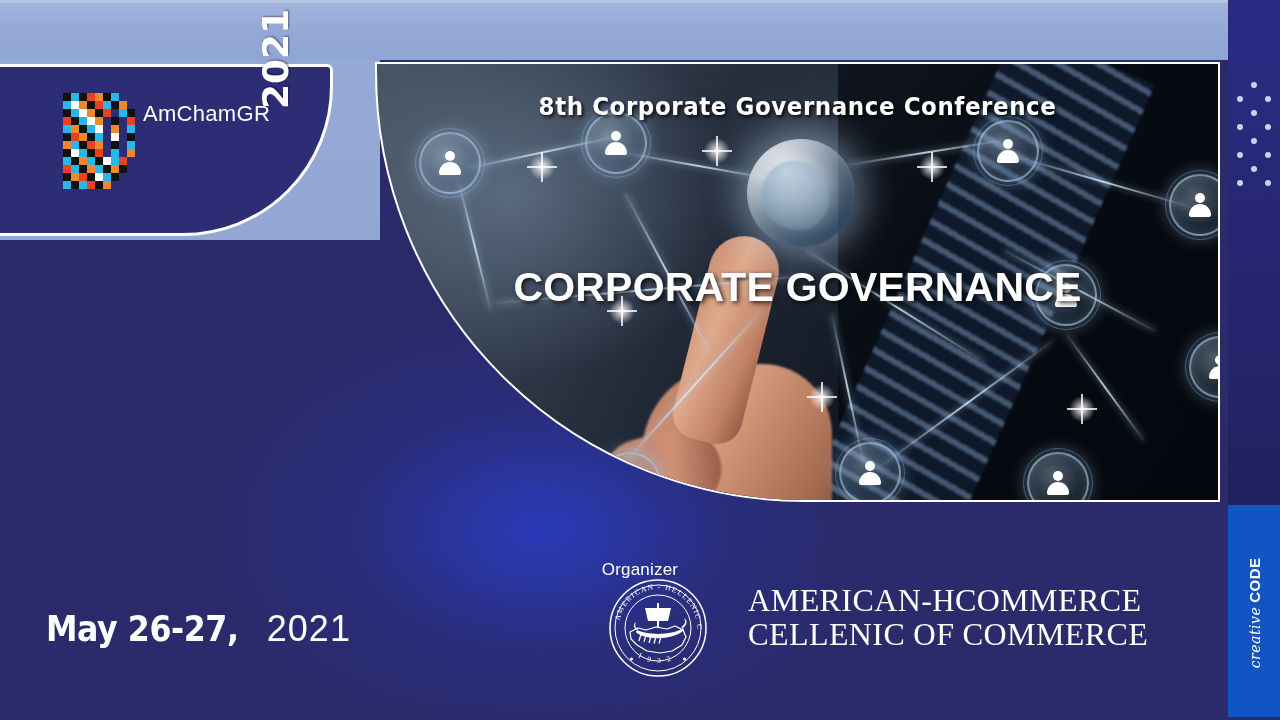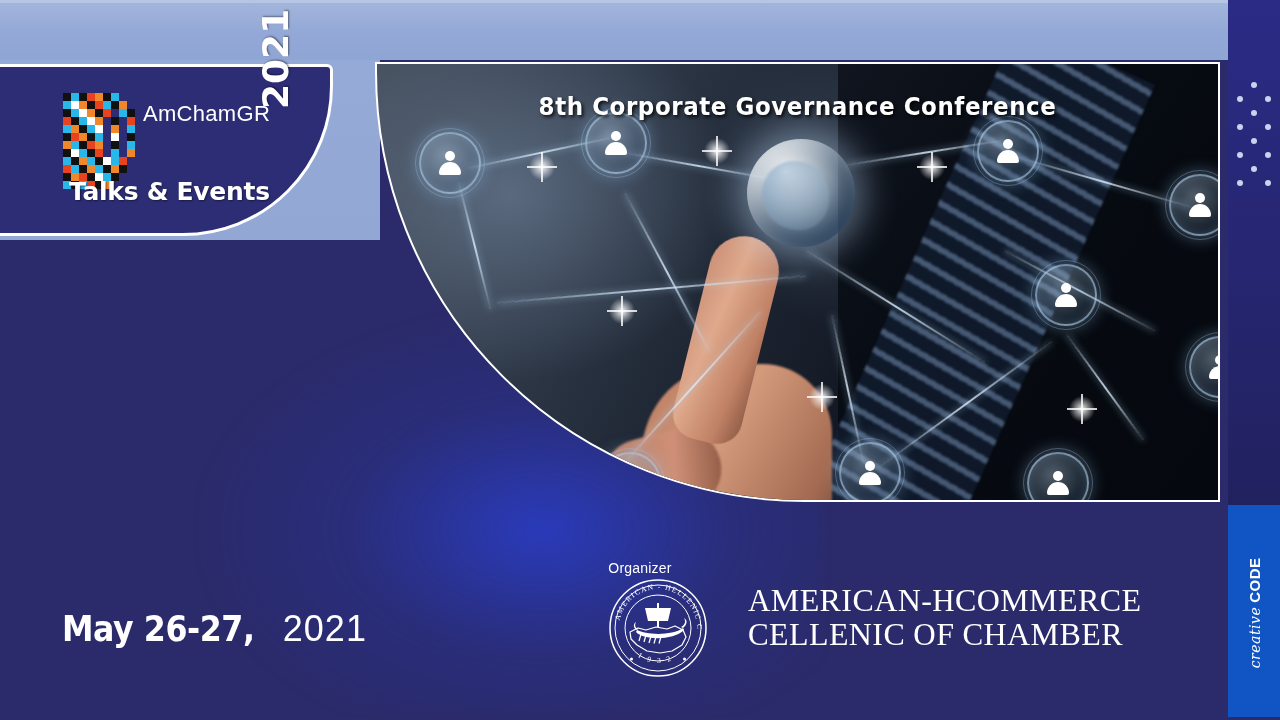--- a/index.html
+++ b/index.html
@@ -209,38 +209,38 @@
     white-space:nowrap;color:#ffffff;font-size:15px;
   }
   .code-text .cw{
     font-family:"DejaVu Serif",serif;font-style:italic;font-size:14px;
     letter-spacing:.5px;
   }
   .code-text .cb{font-weight:bold;letter-spacing:.4px;}
 
   
   .date{
-    position:absolute;left:62px;top:608px;color:#ffffff;
+    position:absolute;left:46px;top:608px;color:#ffffff;
     font-family:"DejaVu Sans",sans-serif;
     white-space:nowrap;
   }
   .date .d-bold{
     font-size:36px;font-weight:bold;letter-spacing:-.5px;
     display:inline-block;transform:scaleX(.88);transform-origin:left center;
   }
   .date .d-year{
     font-size:36px;font-weight:300;letter-spacing:1px;
     font-family:"Liberation Sans",sans-serif;
     display:inline-block;margin-left:2px;
   }
 
   
   .organizer-label{
     position:absolute;left:0;right:0;top:560px;text-align:center;
-    color:#ffffff;font-size:14px;font-family:"Liberation Sans",sans-serif;
+    color:#ffffff;font-size:17px;font-family:"Liberation Sans",sans-serif;
     letter-spacing:.2px;
   }
   .org-wrap{
     position:absolute;left:608px;top:578px;width:530px;height:105px;
   }
   .seal{
     position:absolute;left:0;top:0;width:100px;height:100px;
   }
   .org-name{
     position:absolute;left:140px;top:6px;width:400px;
@@ -371,21 +371,20 @@
           <rect x="0" y="88" width="8" height="8" fill="#29b6e8"></rect>
           <rect x="8" y="88" width="8" height="8" fill="#111111"></rect>
           <rect x="16" y="88" width="8" height="8" fill="#29b6e8"></rect>
           <rect x="24" y="88" width="8" height="8" fill="#e8421f"></rect>
           <rect x="32" y="88" width="8" height="8" fill="#111111"></rect>
           <rect x="40" y="88" width="8" height="8" fill="#f0872a"></rect>
         </g>
       </svg>
 
       <div class="amchamgr">AmChamGR</div>
-      <div class="talks">Talks &amp; Events</div>
       <div class="year2021">2021</div>
     </div>
   </div>
 
   <div class="hero">
     <div class="hero-suit">
       <div class="tie"></div>
     </div>
 
     <div class="hand">
@@ -470,20 +469,21 @@
             <div class="head"></div>
             <div class="body"></div>
           </div>
       </div>
 
       <div class="globe"></div>
     </div>
 
     <div class="hero-kicker">8th Corporate Governance Conference</div>
     <div class="hero-title">
+      <div>CORPORATE GOVERNANCE</div>
     </div>
   </div>
 
   <div class="dots-strip">
     <div class="dot-grid">
       <div class="dot" style="left:23px; top:0px;"></div>
       <div class="dot" style="left:9px;  top:14px;"></div>
       <div class="dot" style="left:37px; top:14px;"></div>
       <div class="dot" style="left:23px; top:28px;"></div>
       <div class="dot" style="left:9px;  top:42px;"></div>
@@ -544,18 +544,18 @@
         <line x1="86" y1="116" x2="82" y2="130"></line>
         <line x1="96" y1="117" x2="92" y2="131"></line>
         <line x1="106" y1="117" x2="102" y2="131"></line>
       </g>
       <circle cx="47" cy="162" r="3" fill="#ffffff"></circle>
       <circle cx="153" cy="162" r="3" fill="#ffffff"></circle>
     </svg>
 
     <div class="org-name">
       <div class="org-l1"><span class="sc-big">A</span><span class="sc-sm">MERICAN-</span><span class="sc-big">H</span><span class="sc-sm">COMMERCE</span></div>
-      <div class="org-l2"><span class="sc-big">C</span><span class="sc-sm">ELLENIC</span> <span class="sc-big">O</span><span class="sc-sm">F</span> <span class="sc-big">C</span><span class="sc-sm">HAMBER</span></div>
+      <div class="org-l2"><span class="sc-big">C</span><span class="sc-sm">ELLENIC</span> <span class="sc-big">O</span><span class="sc-sm">F</span> <span class="sc-big">C</span><span class="sc-sm">OMMERCE</span></div>
     </div>
   </div>
 
   <div class="bottom-edge"></div>
 </div>
 
 </body></html>

